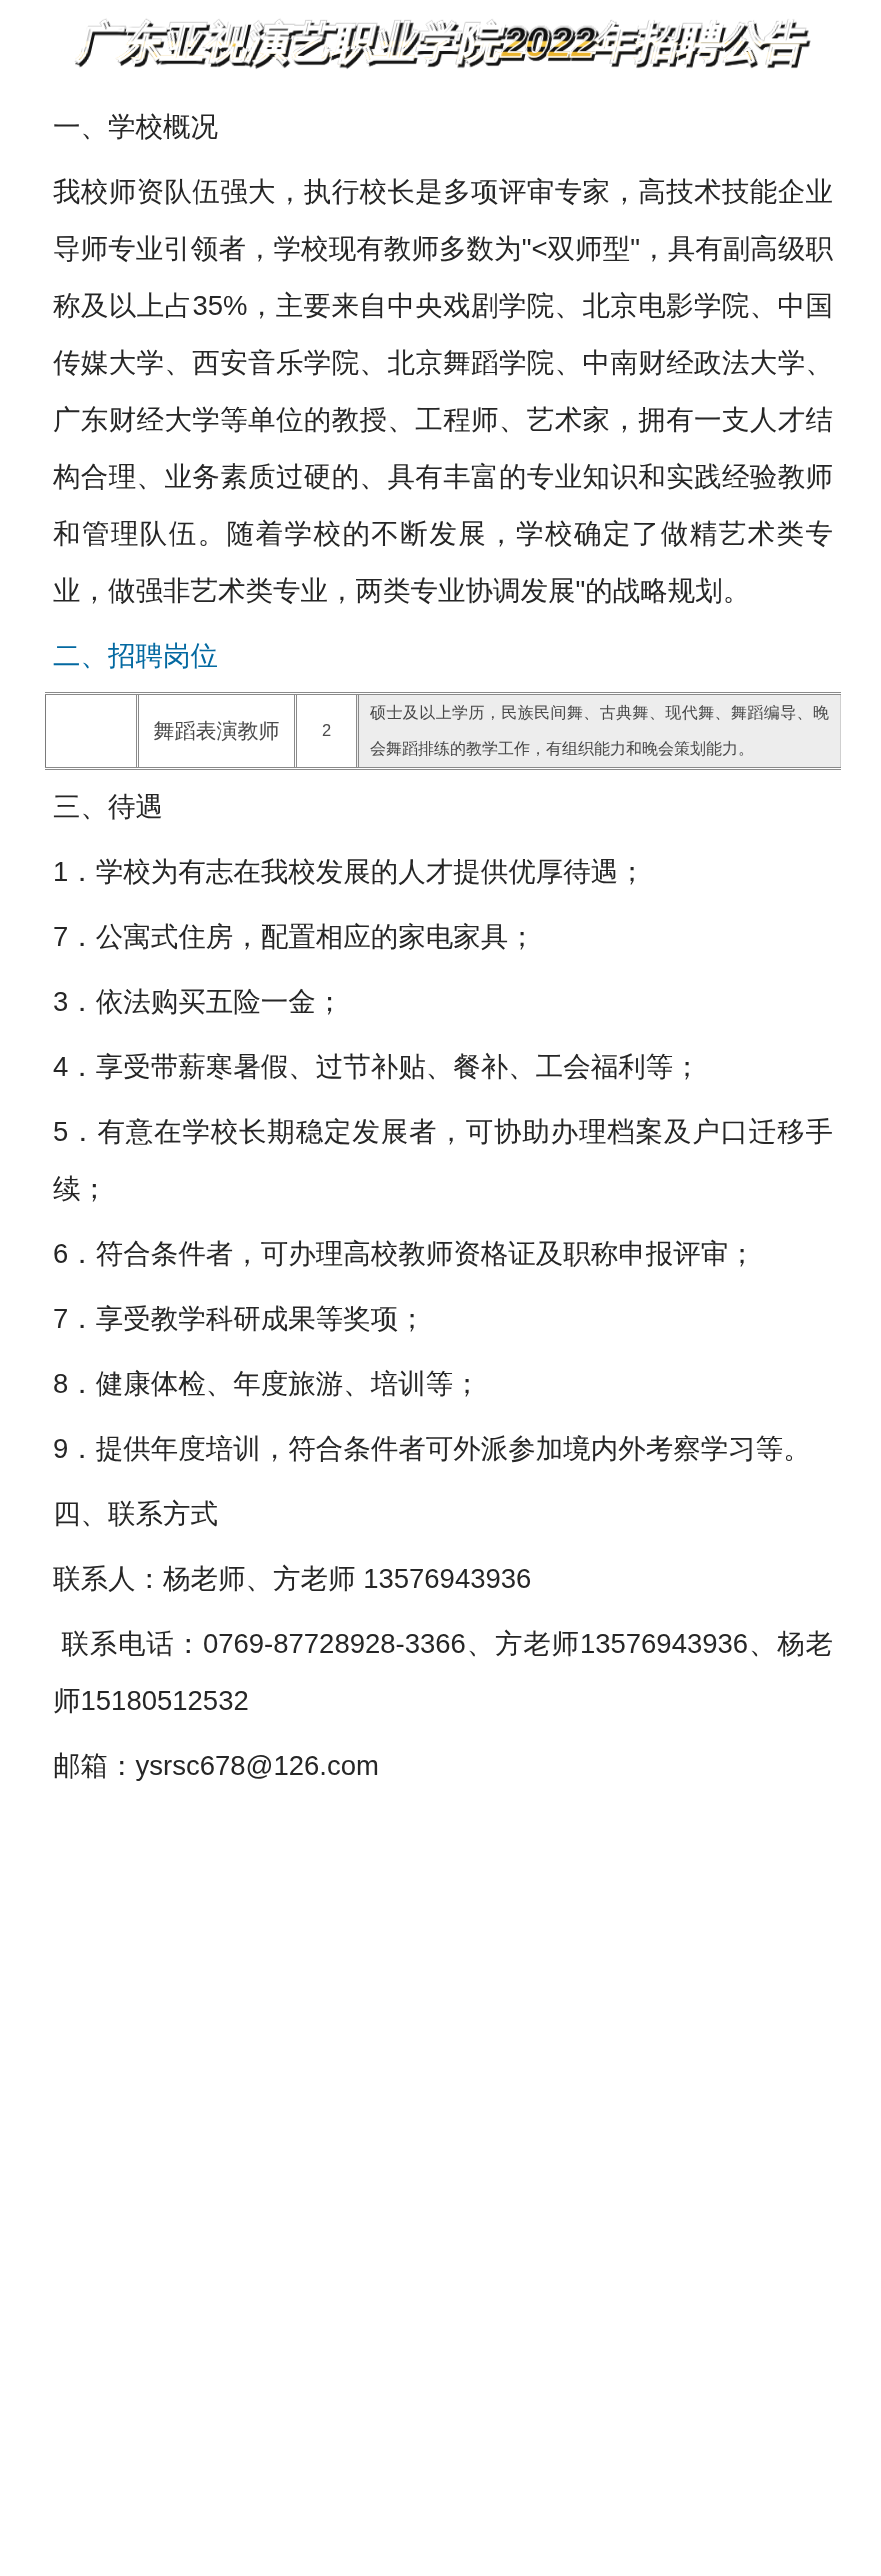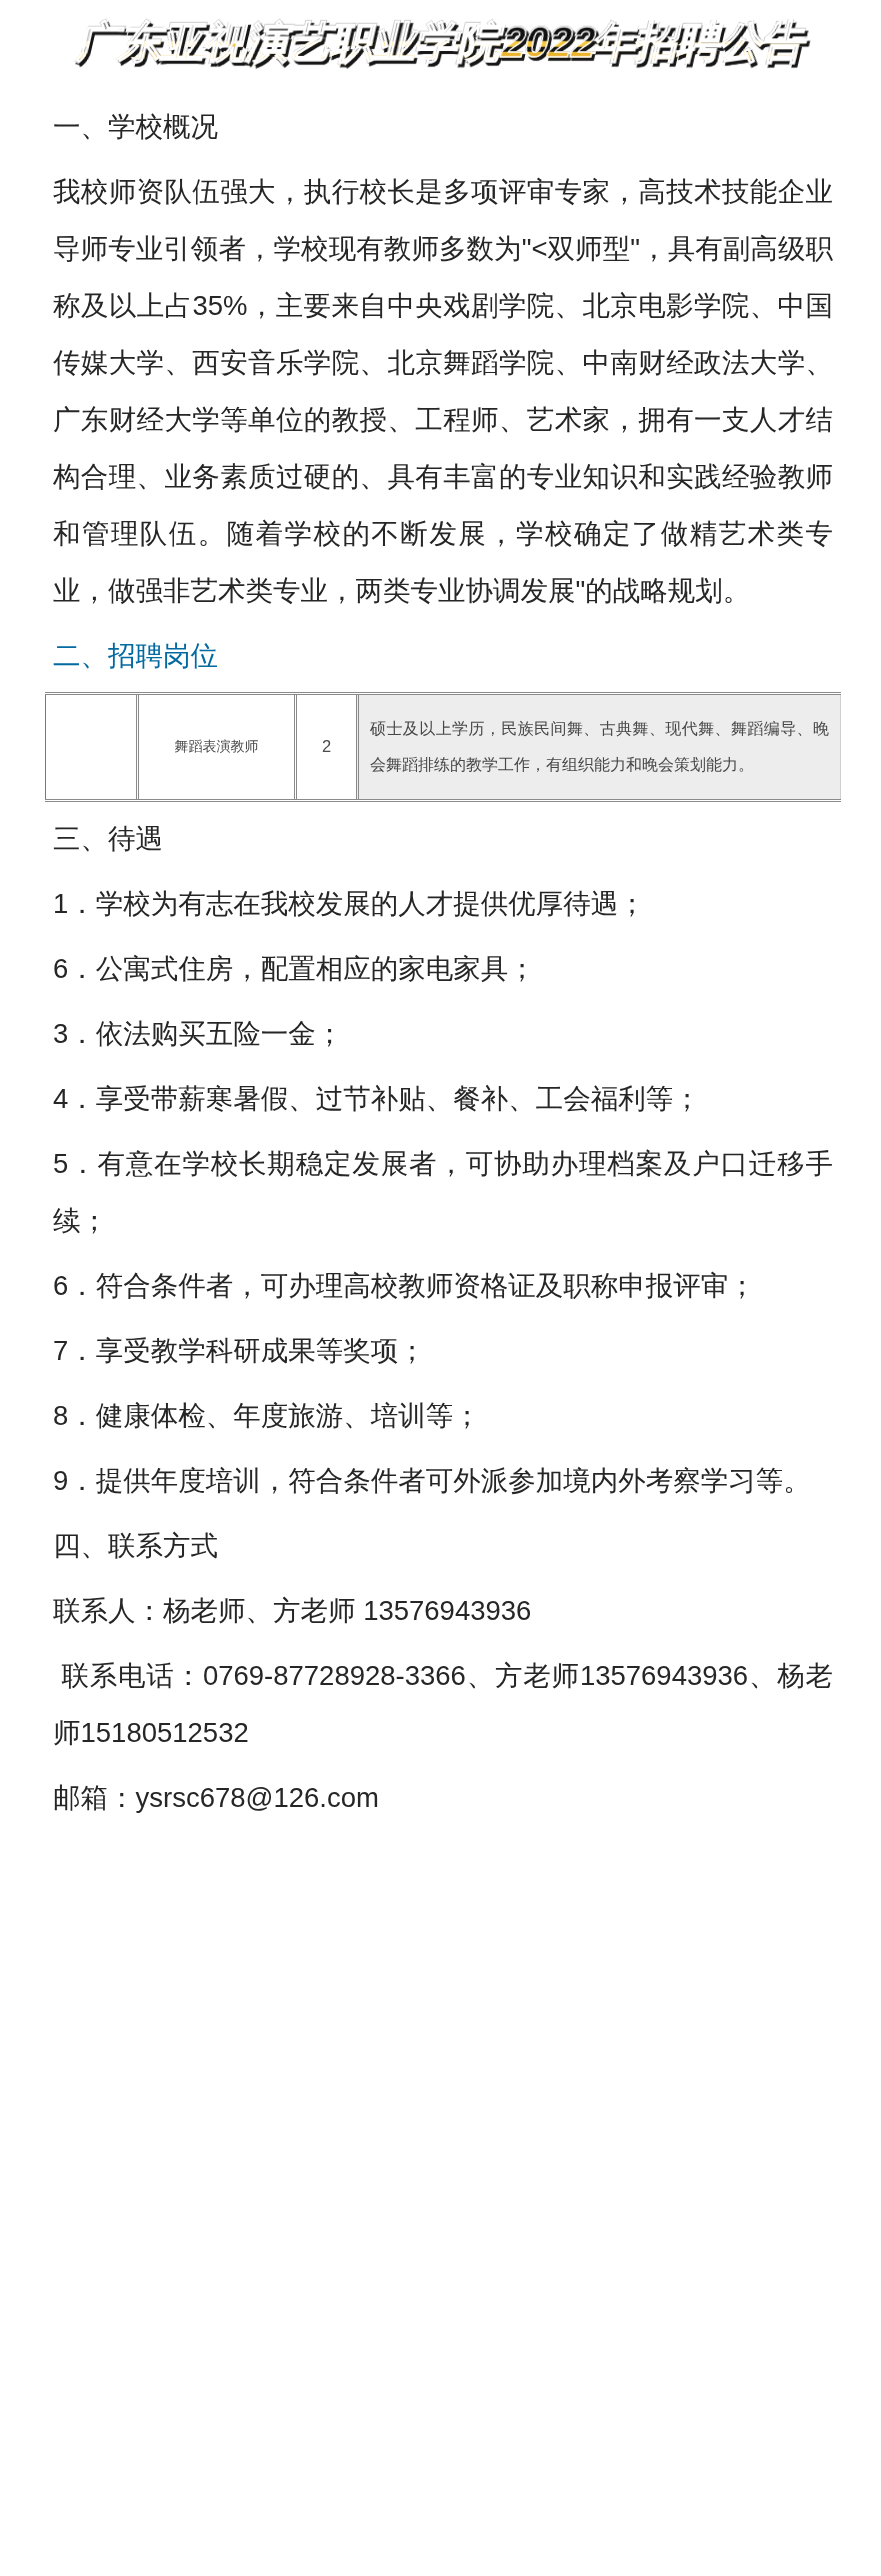--- a/index.html
+++ b/index.html
@@ -65,30 +65,30 @@
     color: #4b4b4b;
   }
   .job-table .cell {
     display: flex;
     align-items: center;
     justify-content: center;
     box-sizing: border-box;
     background: #ffffff;
   }
   .job-table .c1 { width: 91px; border-left: 1.4px solid #7a7a7a; }
-  .job-table .c2 { width: 158px; border-left: 3.4px double #8a8a8a; font-size: 14px; }
+  .job-table .c2 { width: 158px; border-left: 3.4px double #8a8a8a; font-size: 21px; }
   .job-table .c3 { width: 62px;  border-left: 3.4px double #8a8a8a; font-size: 16.5px; }
   .job-table .c4 {
     flex: 1;
     border-left: 3.4px double #8a8a8a;
     border-right: 0.7px solid #cfcfcf;
     background: #ededed;
     font-size: 16px;
     line-height: 36px;
-    padding: 16px 11px;
+    padding: 0 11px;
     justify-content: flex-start;
     text-align: justify;
     color: #474747;
   }
 </style>
 </head>
 <body>
 
 <div class="page">
 
@@ -104,21 +104,21 @@
   <div class="job-table">
     <div class="cell c1"></div>
     <div class="cell c2">舞蹈表演教师</div>
     <div class="cell c3">2</div>
     <div class="cell c4">硕士及以上学历，民族民间舞、古典舞、现代舞、舞蹈编导、晚会舞蹈排练的教学工作，有组织能力和晚会策划能力。</div>
   </div>
 
   <h2 class="sec-heading">三、待遇</h2>
 
   <p class="para">1．学校为有志在我校发展的人才提供优厚待遇；</p>
-  <p class="para">6．公寓式住房，配置相应的家电家具；</p>
+  <p class="para">7．公寓式住房，配置相应的家电家具；</p>
   <p class="para">3．依法购买五险一金；</p>
   <p class="para">4．享受带薪寒暑假、过节补贴、餐补、工会福利等；</p>
   <p class="para">5．有意在学校长期稳定发展者，可协助办理档案及户口迁移手续；</p>
   <p class="para">6．符合条件者，可办理高校教师资格证及职称申报评审；</p>
   <p class="para">7．享受教学科研成果等奖项；</p>
   <p class="para">8．健康体检、年度旅游、培训等；</p>
   <p class="para">9．提供年度培训，符合条件者可外派参加境内外考察学习等。</p>
 
   <h2 class="sec-heading">四、联系方式</h2>
 

